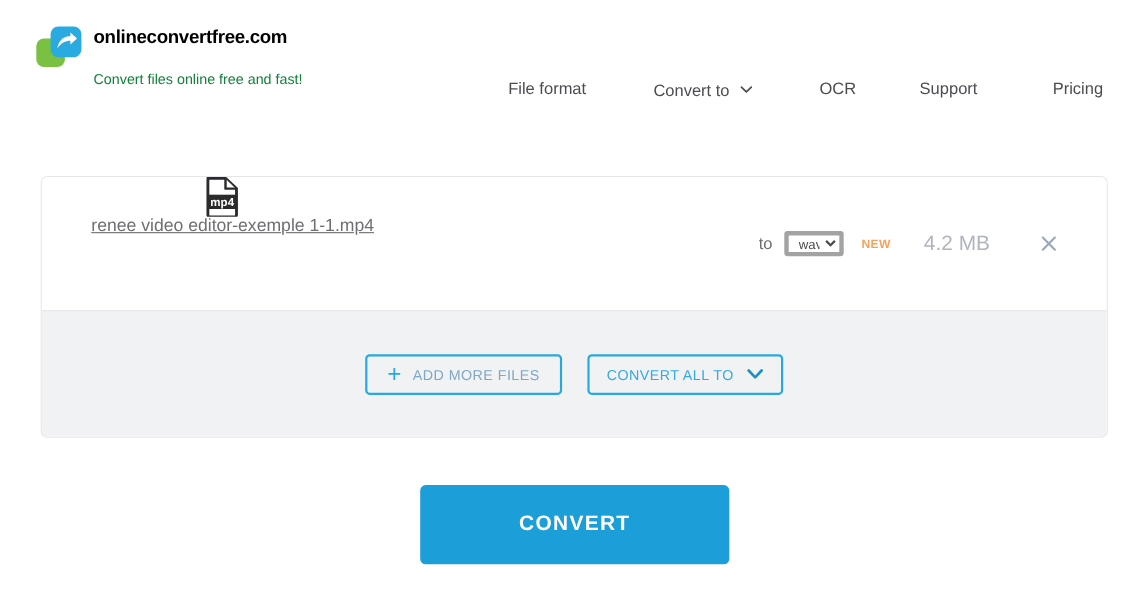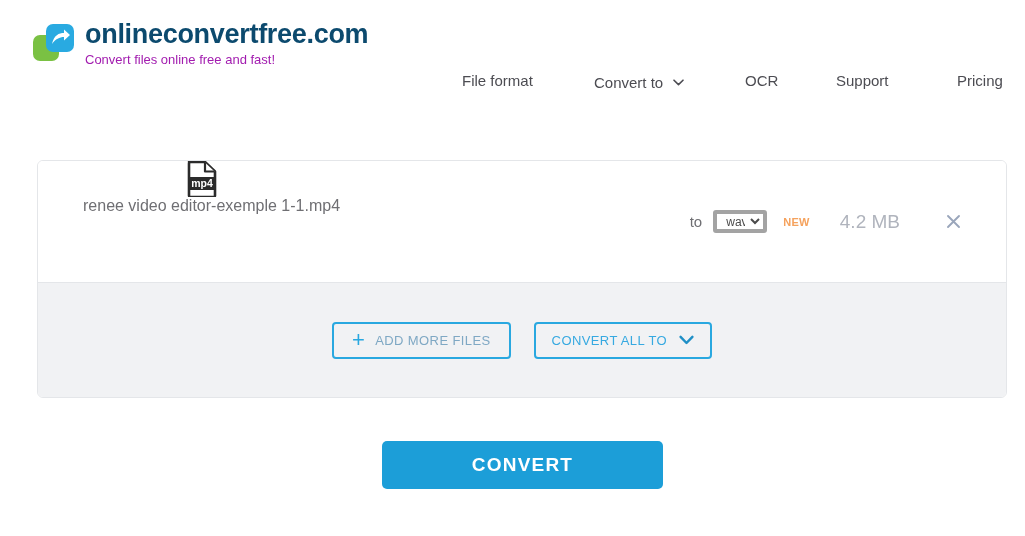--- a/index.html
+++ b/index.html
@@ -55,32 +55,32 @@
   }
   .logo-arrow {
     position: absolute;
     left: 13px; top: 1px;
     width: 28px; height: 28px;
   }
   .brand-text {
     margin-left: 8px;
   }
   .brand-title {
-    font-size: 27px;
+    font-size: 17px;
     font-weight: bold;
-    color: #0c4a6e;
+    color: #000000;
     line-height: 26px;
     letter-spacing: -0.3px;
     white-space: nowrap;
   }
   .brand-tagline {
     font-size: 13px;
-    color: #a21caf;
+    color: #15803d;
     line-height: 17px;
-    margin-top: 4px;
+    margin-top: 16px;
     white-space: nowrap;
   }
 
   .nav {
     position: absolute;
     left: 440px;
     top: 38px;
     width: 585px;
     height: 26px;
     margin-top: 32px;
@@ -135,20 +135,21 @@
     width: 30px;
     height: 36px;
     position: relative;
     flex: 0 0 auto;
   }
   .file-name {
     margin-left: 19px;
     font-size: 16px;
     color: #6f6f73;
     white-space: nowrap;
+    text-decoration: underline;
   }
 
   .file-right {
     position: absolute;
     right: 0;
     top: 0;
     height: 121px;
     display: flex;
     align-items: center;
   }
@@ -230,21 +231,21 @@
   }
   .btn-convert-all { color: #36a9e1; padding: 11px 16px; }
   .btn-convert-all .caret { margin-left: 12px; display:inline-flex; align-items:center; }
 
   
   .convert-btn {
     position: absolute;
     left: 382px;
     top: 441px;
     width: 281px;
-    height: 48px;
+    height: 72px;
     background: #1c9ed8;
     border: none;
     border-radius: 5px;
     color: #ffffff;
     font-family: "Liberation Sans", sans-serif;
     font-size: 19px;
     font-weight: bold;
     letter-spacing: 1.2px;
     cursor: pointer;
   }

